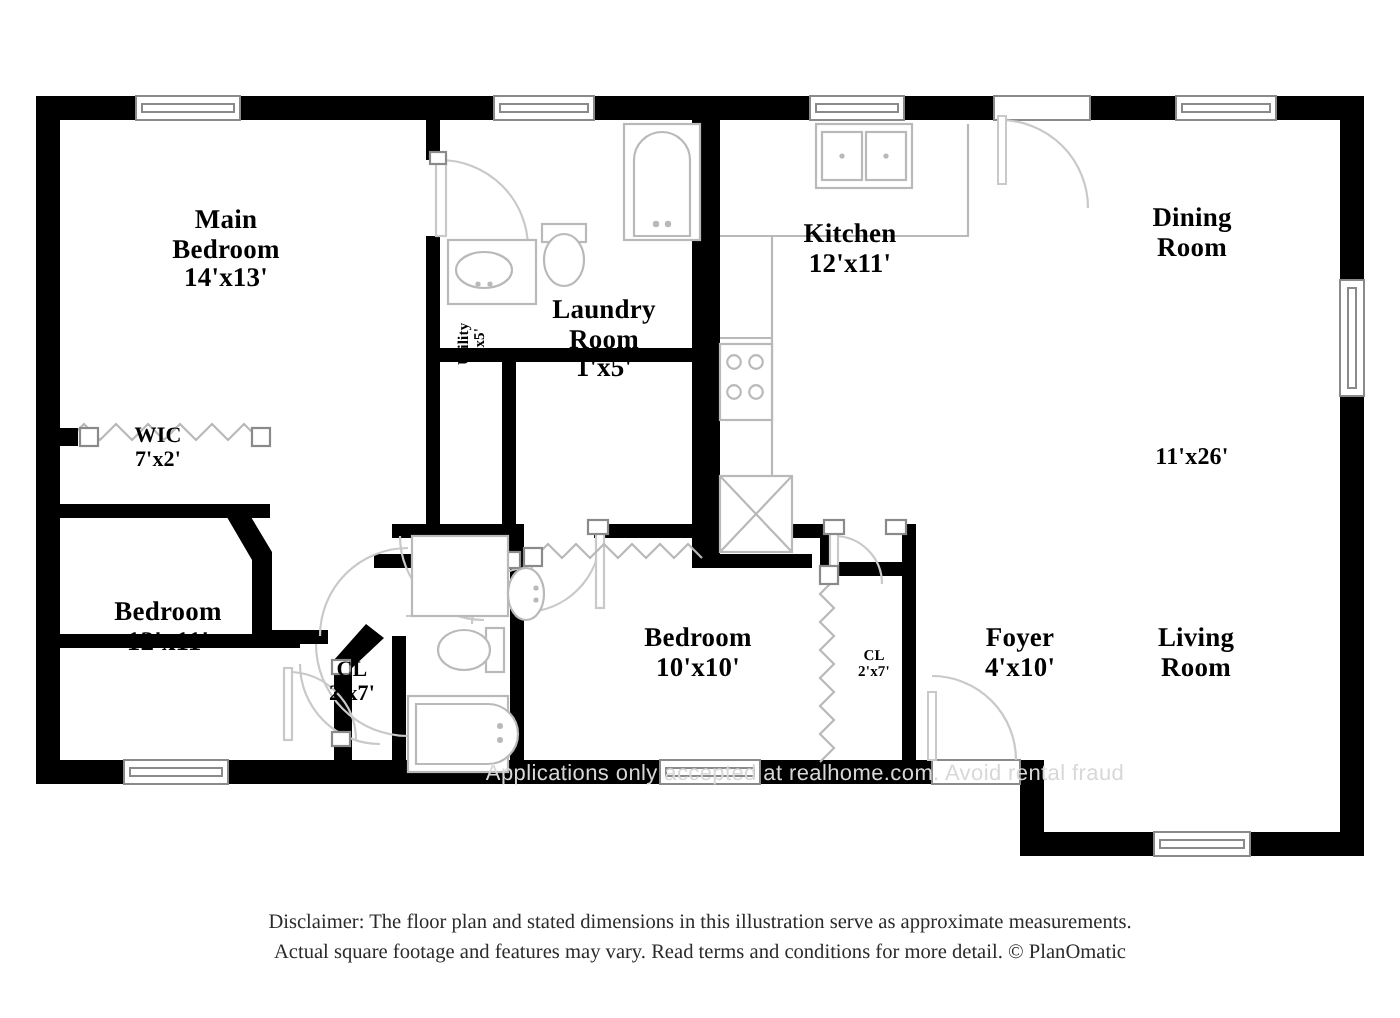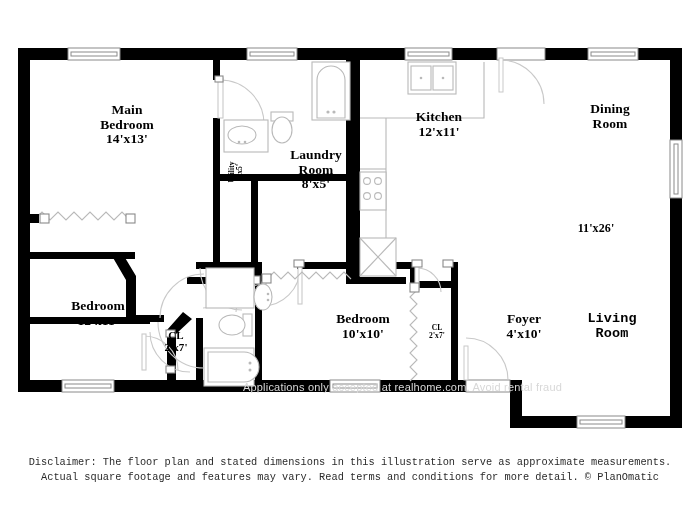--- a/index.html
+++ b/index.html
@@ -2,29 +2,29 @@
 <html><head>
 <meta charset="utf-8">
 <style>
   html,body{margin:0;padding:0;background:#ffffff;}
   body{width:700px;height:509px;overflow:hidden;font-family:"Liberation Serif",serif;}
   #stage{position:relative;width:700px;height:509px;background:#ffffff;}
   #plan{position:absolute;left:0;top:0;width:700px;height:509px;}
 
   .lbl{position:absolute;text-align:center;font-family:"Liberation Serif",serif;
        font-weight:bold;color:#000;line-height:1.08;white-space:nowrap;letter-spacing:.1px;}
-  .lbl.big{font-size:13.5px;margin-left:14px;}
+  .lbl.big{font-size:13.5px;}
   .lbl.med{font-size:12px;}
   .lbl.sm{font-size:11px;}
   .lbl.xs{font-size:7.5px;line-height:1.05;}
   .lbl .dim{display:block;}
   .lbl.rot{transform:rotate(-90deg);transform-origin:center center;}
 
   #disclaimer{position:absolute;left:0;top:455px;width:700px;text-align:center;
-      font-family:Liberation Mono, monospace;font-size:10.3px;color:#2b2b2b;line-height:1.45;}
+      font-family:Liberation Serif, serif;font-size:10.3px;color:#2b2b2b;line-height:1.45;}
   #disclaimer div{white-space:nowrap;}
 
   #watermark{position:absolute;left:205px;top:381px;width:395px;text-align:center;
       font-family:"Liberation Sans",sans-serif;font-size:11px;color:#d8d8d8;
       letter-spacing:.2px;white-space:nowrap;pointer-events:none;}
 </style>
 </head>
 <body>
 
 <div id="stage">
@@ -299,20 +299,24 @@
     </g>
 
   </svg>
 
   <div class="lbl big" style="left:58px;top:103px;width:110px;">
     <span>Main</span><br>
     <span>Bedroom</span>
     <span class="dim">14'x13'</span>
   </div>
 
+  <div class="lbl sm" style="left:36px;top:213px;width:86px;">
+    <span>WIC</span>
+    <span class="dim">7'x2'</span>
+  </div>
 
   <div class="lbl big" style="left:28px;top:299px;width:112px;">
     <span>Bedroom</span>
     <span class="dim">12'x11'</span>
   </div>
 
   <div class="lbl sm" style="left:154px;top:330px;width:44px;">
     <span>CL</span>
     <span class="dim">2'x7'</span>
   </div>
@@ -328,21 +332,21 @@
   </div>
 
   <div class="lbl xs rot" style="left:213px;top:164px;width:46px;">
     <span>Utility</span>
     <span class="dim">2'x5'</span>
   </div>
 
   <div class="lbl big" style="left:256px;top:148px;width:92px;text-align:center;">
     <span>Laundry</span><br>
     <span>Room</span>
-    <span class="dim">8'x5'</span>
+    <span class="dim">1'x5'</span>
   </div>
 
   <div class="lbl big" style="left:378px;top:110px;width:94px;">
     <span>Kitchen</span>
     <span class="dim">12'x11'</span>
   </div>
 
   <div class="lbl big" style="left:548px;top:102px;width:96px;">
     <span>Dining</span><br>
     <span>Room</span>
@@ -350,21 +354,21 @@
 
   <div class="lbl med" style="left:548px;top:222px;width:96px;">
     <span>11'x26'</span>
   </div>
 
   <div class="lbl big" style="left:466px;top:312px;width:88px;">
     <span>Foyer</span>
     <span class="dim">4'x10'</span>
   </div>
 
-  <div class="lbl big" style="left:552px;top:312px;width:92px;font-family:Liberation Mono, monospace;">
+  <div class="lbl big" style="left:552px;top:312px;width:92px;">
     <span>Living</span><br>
     <span>Room</span>
   </div>
 
   <div id="watermark">Applications only accepted at realhome.com. Avoid rental fraud</div>
 
   <div id="disclaimer">
     <div>Disclaimer: The floor plan and stated dimensions in this illustration serve as approximate measurements.</div>
     <div>Actual square footage and features may vary. Read terms and conditions for more detail. © PlanOmatic</div>
   </div>

